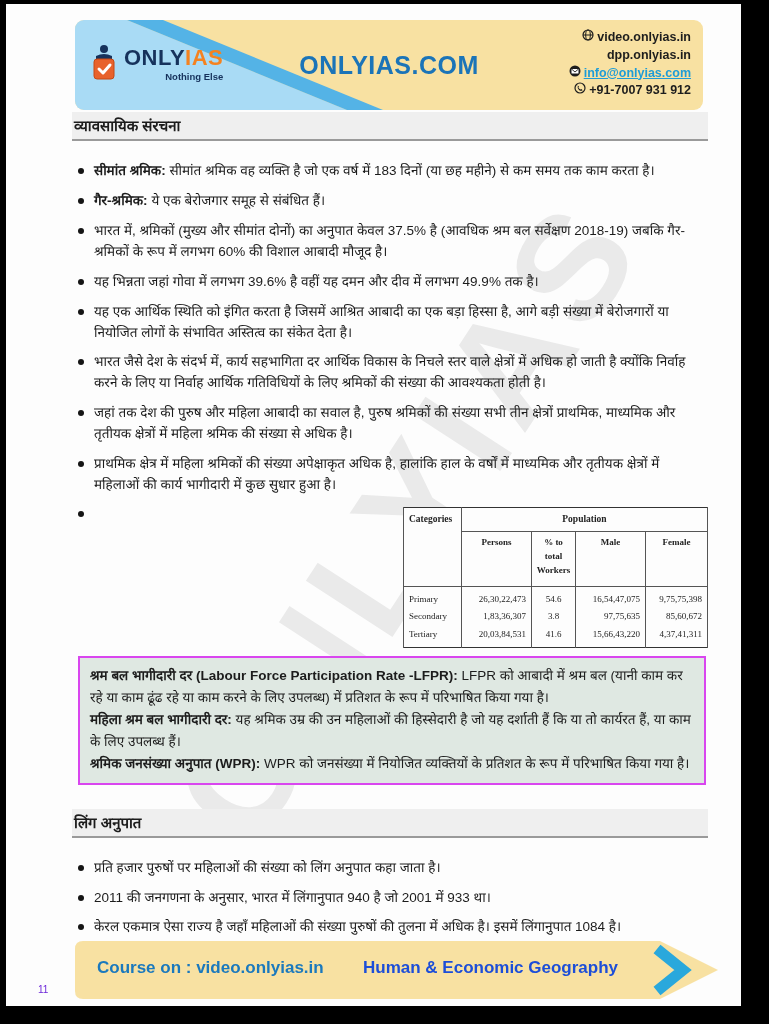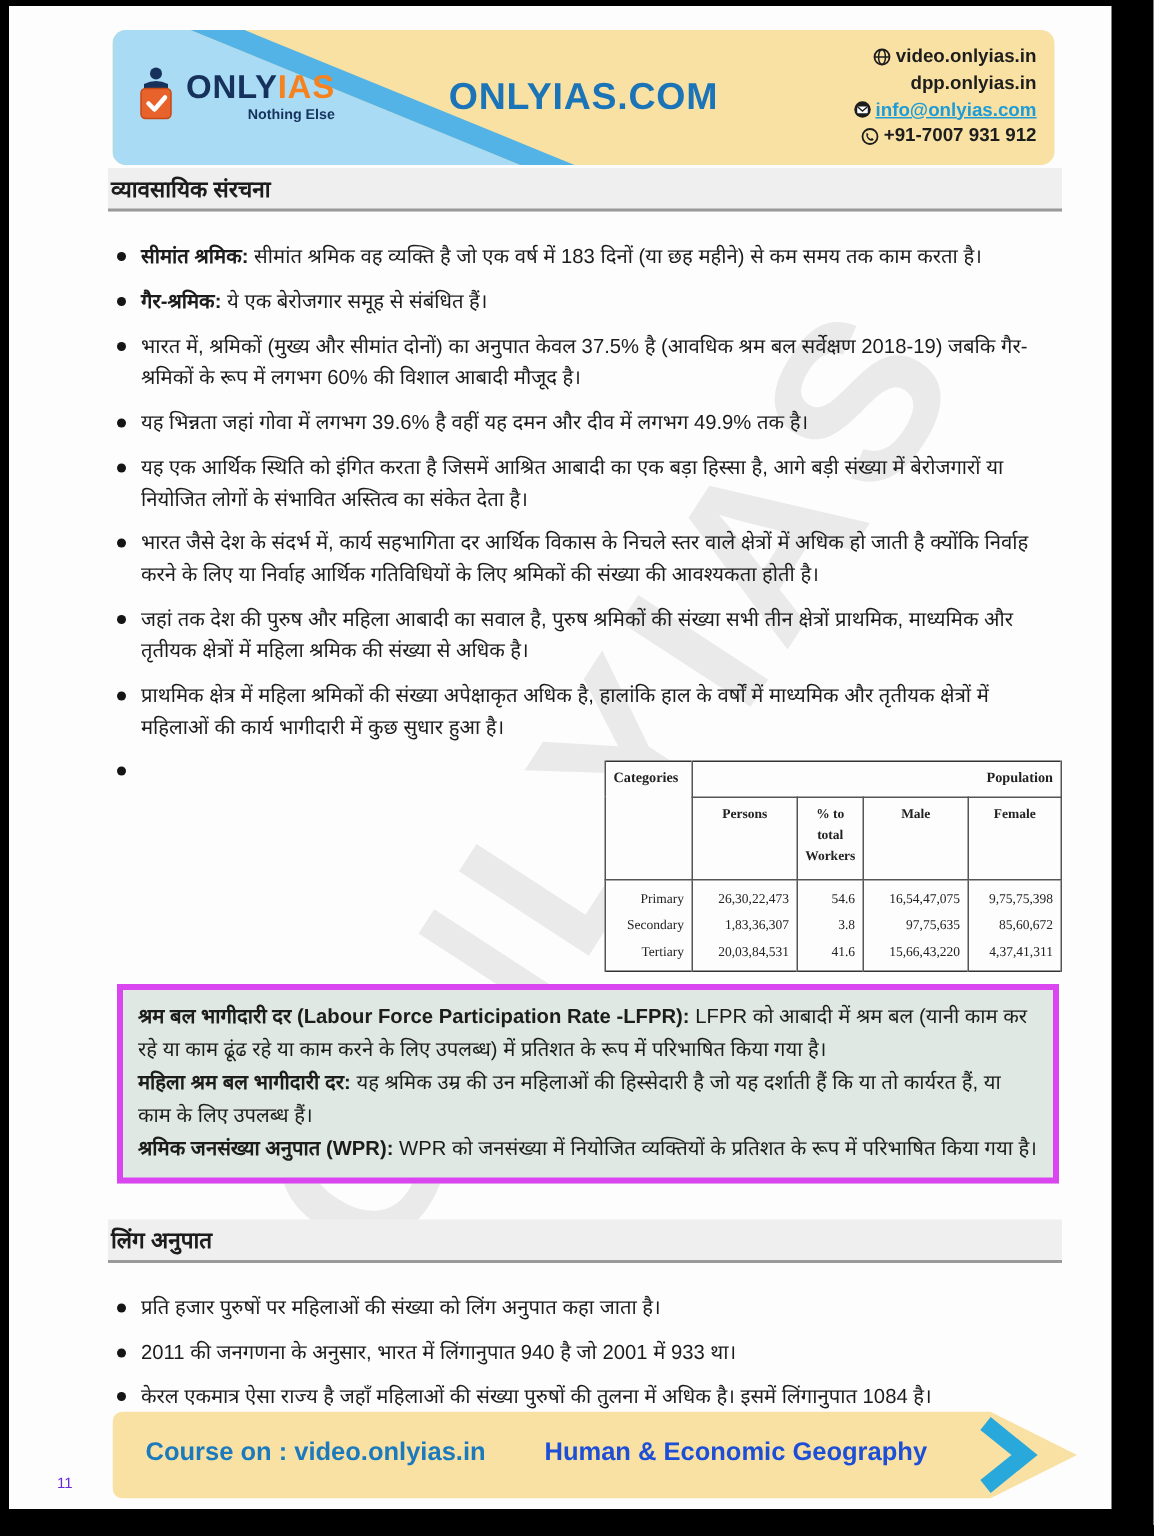--- a/index.html
+++ b/index.html
@@ -21,21 +21,21 @@
   .logo { position:absolute; left:14px; top:24px; display:flex; align-items:center; gap:5px; }
   .logo-text { display:flex; flex-direction:column; align-items:center; }
   .logo-word { font-size:22px; font-weight:bold; letter-spacing:0.5px; line-height:1; }
   .logo-word .only { color:#16325c; }
   .logo-word .ias  { color:#f5821f; }
   .logo-tagline { font-size:9.5px; font-weight:bold; color:#16325c; margin-top:2px; align-self:flex-end; }
   .site-title { position:absolute; left:50%; top:50%; transform:translate(-50%,-50%);
     font-size:25px; font-weight:bold; color:#1b74b8; letter-spacing:0.5px; }
   .contacts { position:absolute; right:12px; top:9px; text-align:right;
     font-size:12.5px; font-weight:bold; color:#1d1d1d; line-height:1.42; }
-  .contact-line { display:flex; justify-content:flex-end; align-items:center; gap:3px; }
+  .contact-line { display:flex; justify-content:flex-end; align-items:flex-start; gap:3px; }
   .contact-email { color:#1e9cd7; text-decoration:underline; }
   .cicon { width:12px; height:12px; flex:0 0 auto; }
 
   
   .content { position:absolute; left:66px; top:108px; width:636px; color:#1c1c1c; }
 
   .section-heading { background:#efefef; border-bottom:2px solid #9a9a9a;
     font-size:15px; font-weight:bold; padding:3px 6px 4px 2px; margin-bottom:20px; }
 
   .bullet { display:flex; gap:10px; margin-bottom:9px; font-size:13.5px; line-height:1.55; }
@@ -43,34 +43,34 @@
   .lead { font-weight:bold; }
 
   .bullet-flow { font-size:13.5px; line-height:1.55; margin-bottom:10px; }
   .bullet-flow .dot-inline { display:inline-block; width:6px; height:6px; border-radius:50%;
     background:#151515; margin:0 10px 2px 6px; }
 
   
   .pop-table-wrap { float:right; margin:2px 0 8px 12px; }
   table.pop { border-collapse:collapse; font-family:"Liberation Serif", serif; font-size:9px; color:#222;
     background:#fdfdfd; }
-  table.pop th, table.pop td { border-left:1px solid #555; border-right:1px solid #555; padding:2px 5px;text-align:right; }
+  table.pop th, table.pop td { border-left:1px solid #555; border-right:1px solid #555; padding:2px 5px; }
   table.pop { border:1.5px solid #333; }
   table.pop tr.h1 th { border-bottom:1px solid #555; font-size:9.5px; padding:4px 5px; }
   table.pop tr.h2 th { border-bottom:1px solid #555; vertical-align:top; text-align:center; padding:4px 4px 8px; }
   table.pop td { border-top:none; border-bottom:none; }
   table.pop tr.first td { padding-top:6px;margin-top:32px; }
   table.pop tr.last td { padding-bottom:5px; }
   td.cat { text-align:left; min-width:58px; }
   td.num { text-align:right; min-width:70px; }
   td.pct { text-align:center; min-width:42px; }
   td.fem { text-align:right; min-width:62px; }
 
   
-  .defbox { clear:both; border:4px solid #d946ef; background:#dfe8e2;
+  .defbox { clear:both; border:2px solid #d946ef; background:#dfe8e2;
     padding:7px 10px 8px; font-size:13.5px; line-height:1.62; margin:4px 0 24px 6px; width:628px; }
 
   .section2 { margin-top:20px; }
 
   
   .footer { position:absolute; left:69px; top:937px; width:650px; height:74px; }
   .footer-svg { position:absolute; left:0; top:0; }
   .footer-course { position:absolute; left:22px; top:17px; font-size:17px; font-weight:bold; color:#1b79bd; }
   .footer-subject { position:absolute; left:288px; top:17px; font-size:17px; font-weight:bold; color:#1d4ed8; }
   .page-num { position:absolute; left:32px; top:980px; font-size:10px; color:#6d28d9; }

